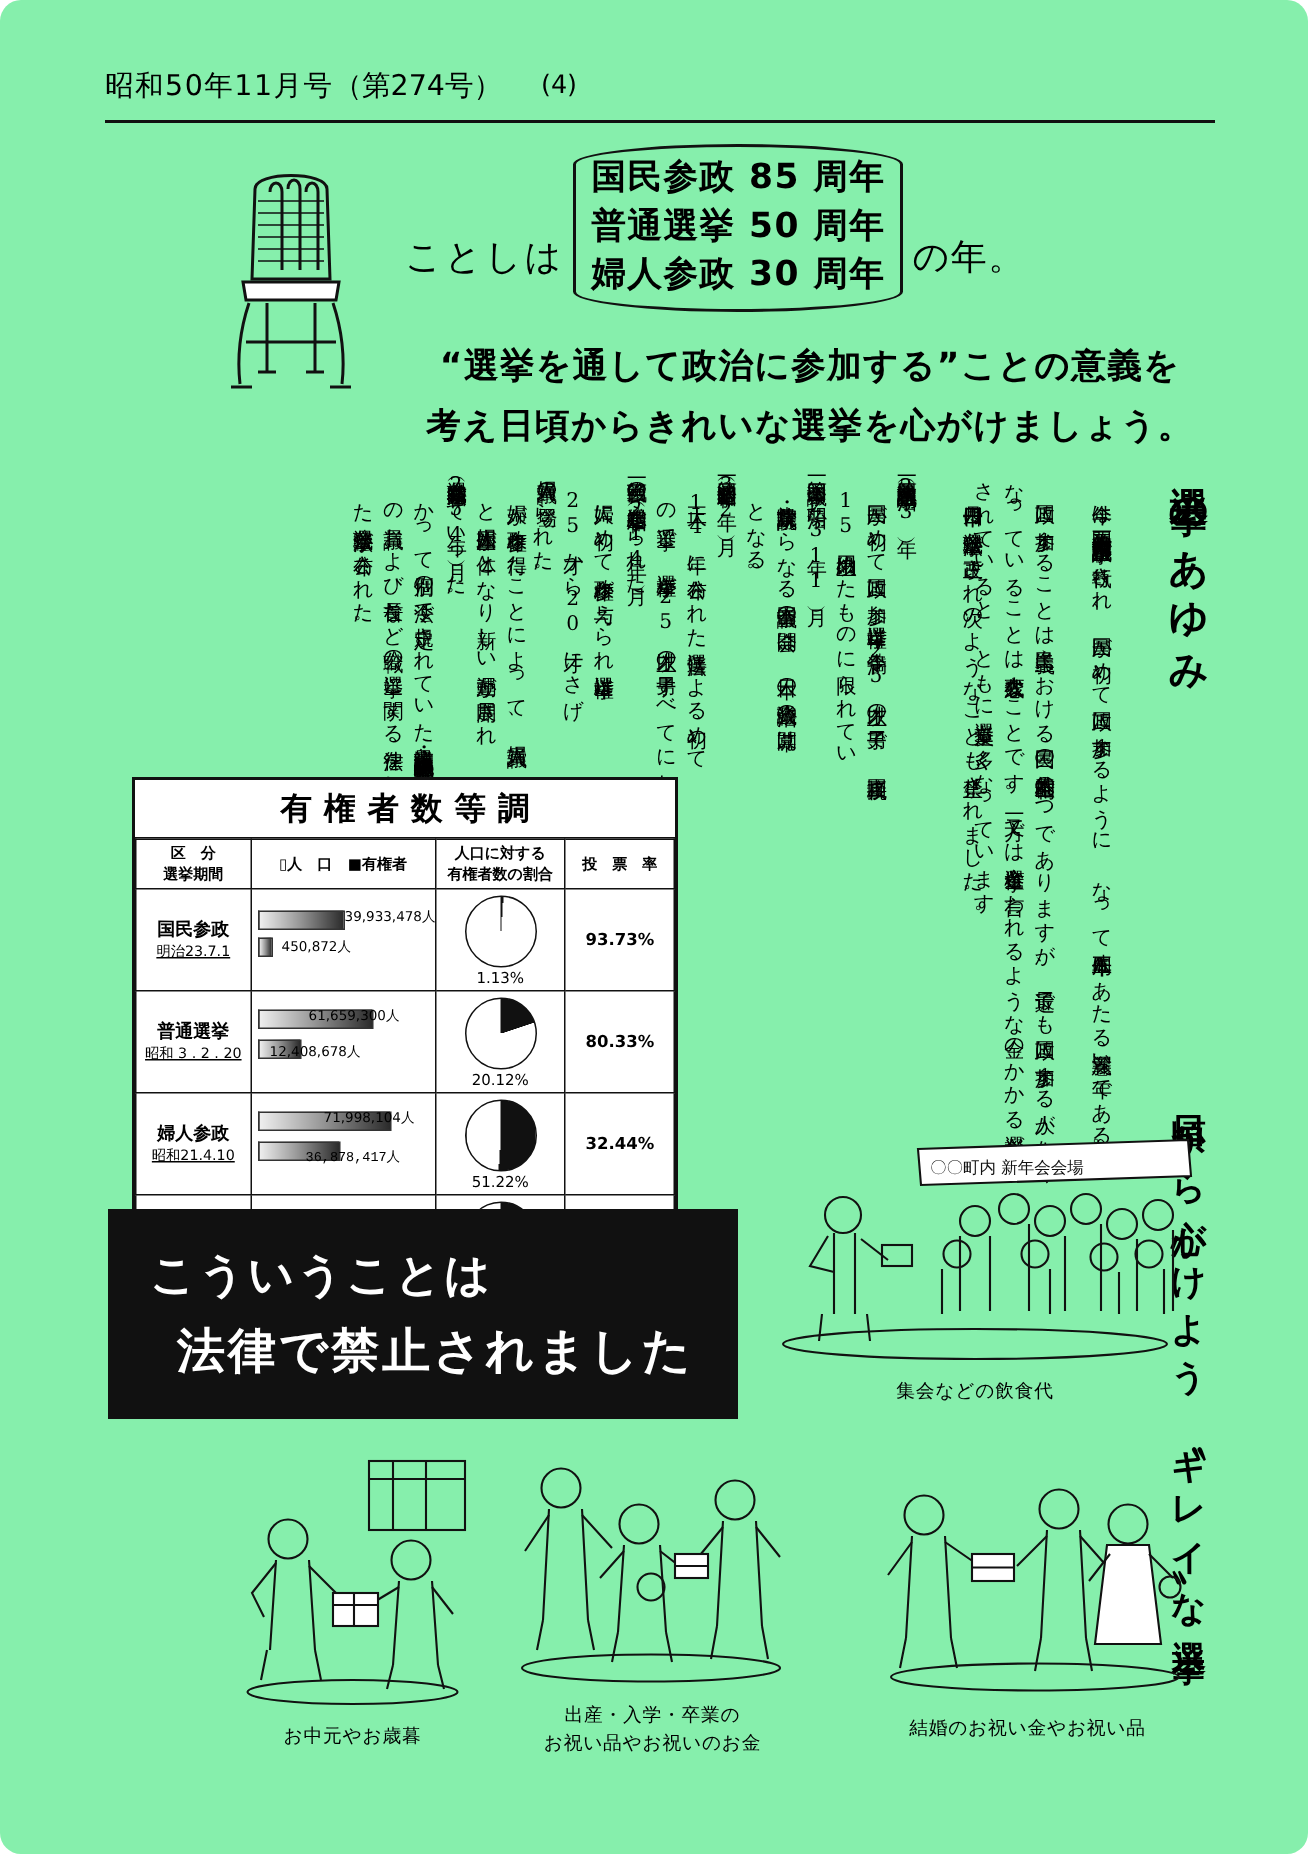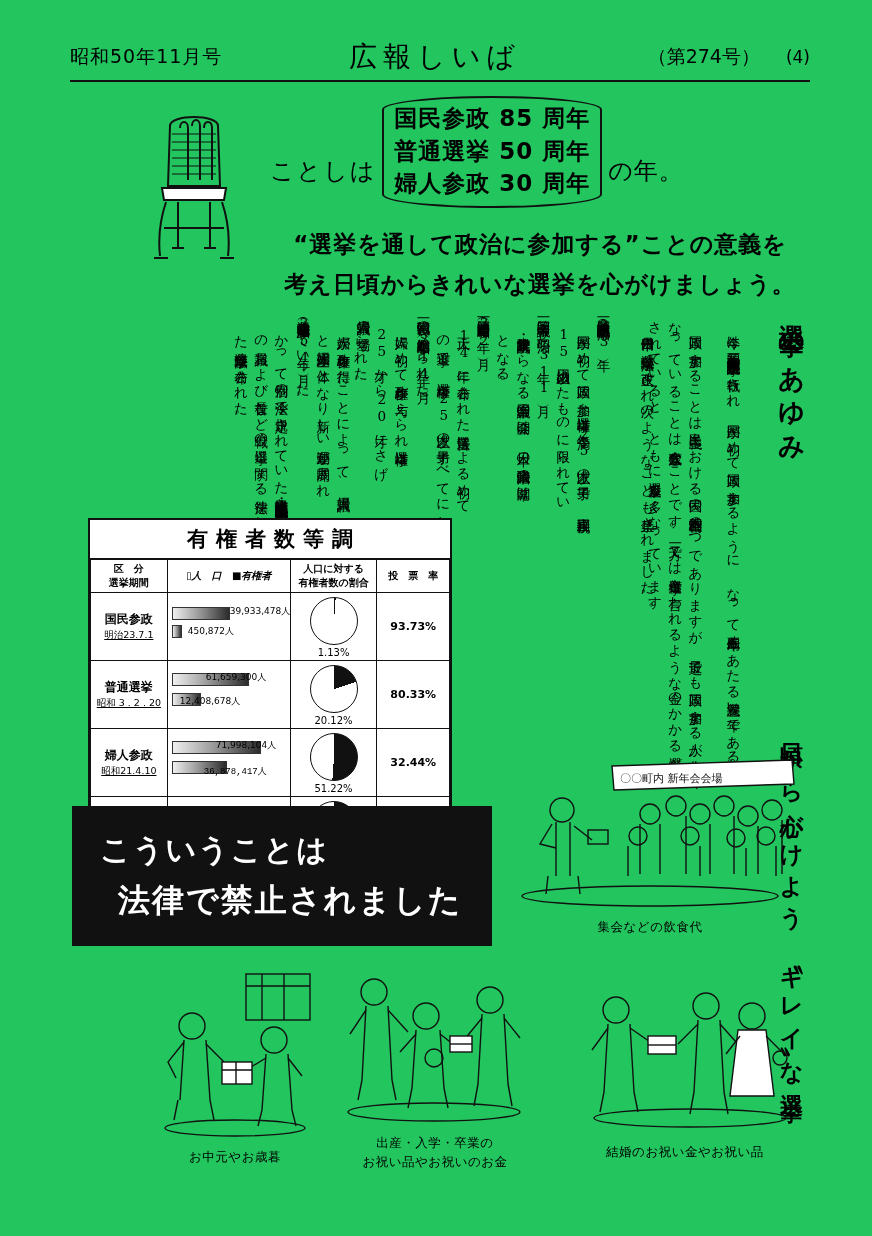--- a/index.html
+++ b/index.html
@@ -13,21 +13,22 @@
     position: relative;
     font-family: "DejaVu Sans", "Liberation Sans", sans-serif;
     color: #000;
     overflow: hidden;
   }
   .page {
     position: absolute;
     left: 0; top: 0;
     width: 872px;
     height: 1236px;
-    background: #22c55e;
+    background: #86efac;
+    border-radius: 14px;
   }
 
   
   .header {
     position: absolute;
     left: 70px; top: 34px;
     width: 740px;
     height: 46px;
     border-bottom: 2px solid #111;
     display: flex;
@@ -168,21 +169,21 @@
     font-size: 10px;
   }
   table.data th, table.data td {
     border: 1px solid #111;
     padding: 2px 3px;
     text-align: center;
     vertical-align: middle;
   }
   table.data th { font-weight: 600; font-size: 10px; }
   .c1 { width: 74px; }
-  .c2 { width: 128px; font-style: italic; }
+  .c2 { width: 128px; }
   .c3 { width: 84px; }
   .c4 { width: 68px; }
   .rowlabel { font-size: 12px; font-weight: 600; line-height: 1.5; }
   .rowlabel .sub { font-size: 9.5px; font-weight: 400; display: block; text-decoration: underline; }
   .barcell { position: relative; height: 54px; margin-left: 28px; }
   .bar {
     position: absolute;
     left: 4px;
     height: 11px;
     background: linear-gradient(90deg,#efefef,#9d9d9d 45%,#2b2b2b);
@@ -235,21 +236,20 @@
   }
   .cap.two { white-space: normal; }
 </style>
 </head>
 <body>
 
 <div class="page">
 
   <div class="header">
     <span class="hdr-date">昭和50年11月号</span>
-    <span class="hdr-title">広報しいば</span>
     <span class="hdr-issue">（第274号）</span>
     <span class="hdr-page">(4)</span>
   </div>
 
   <svg class="chair" viewBox="0 0 108 160">
     <g fill="none" stroke="#111" stroke-width="2">
       <path d="M30 18 C30 6, 78 6, 78 18 L80 78 L28 78 Z"></path>
       <path d="M40 20 C40 12, 48 12, 48 20 L48 72"></path>
       <path d="M52 18 C52 10, 60 10, 60 18 L60 72"></path>
       <path d="M64 20 C64 12, 72 12, 72 20 L72 72"></path>

